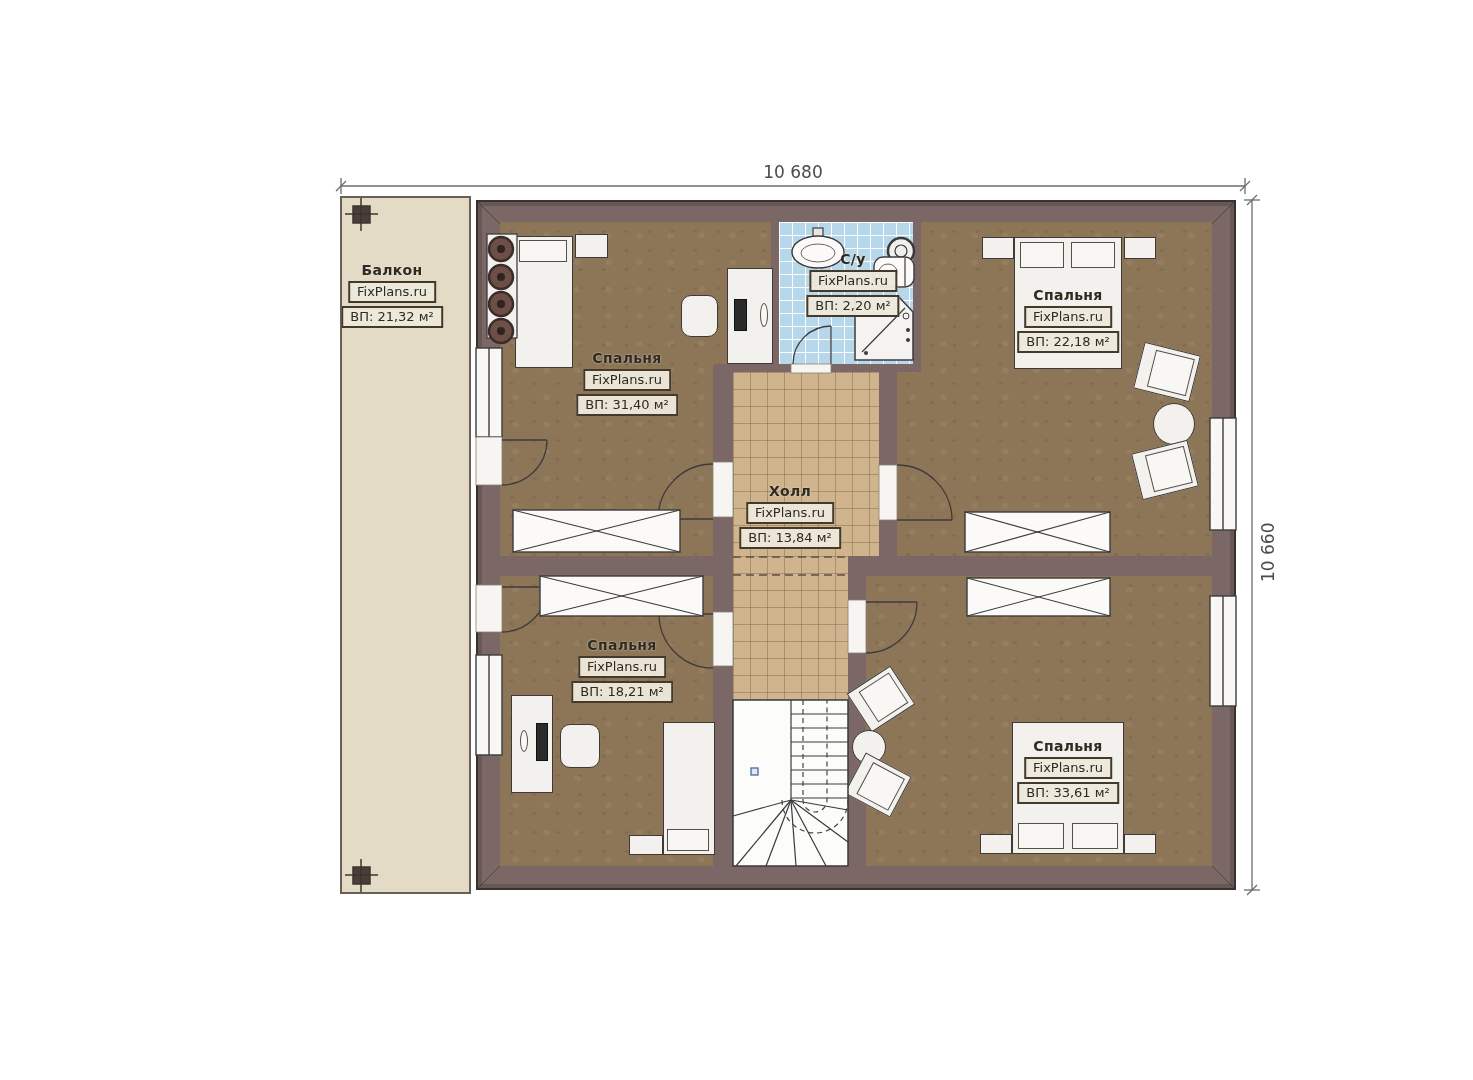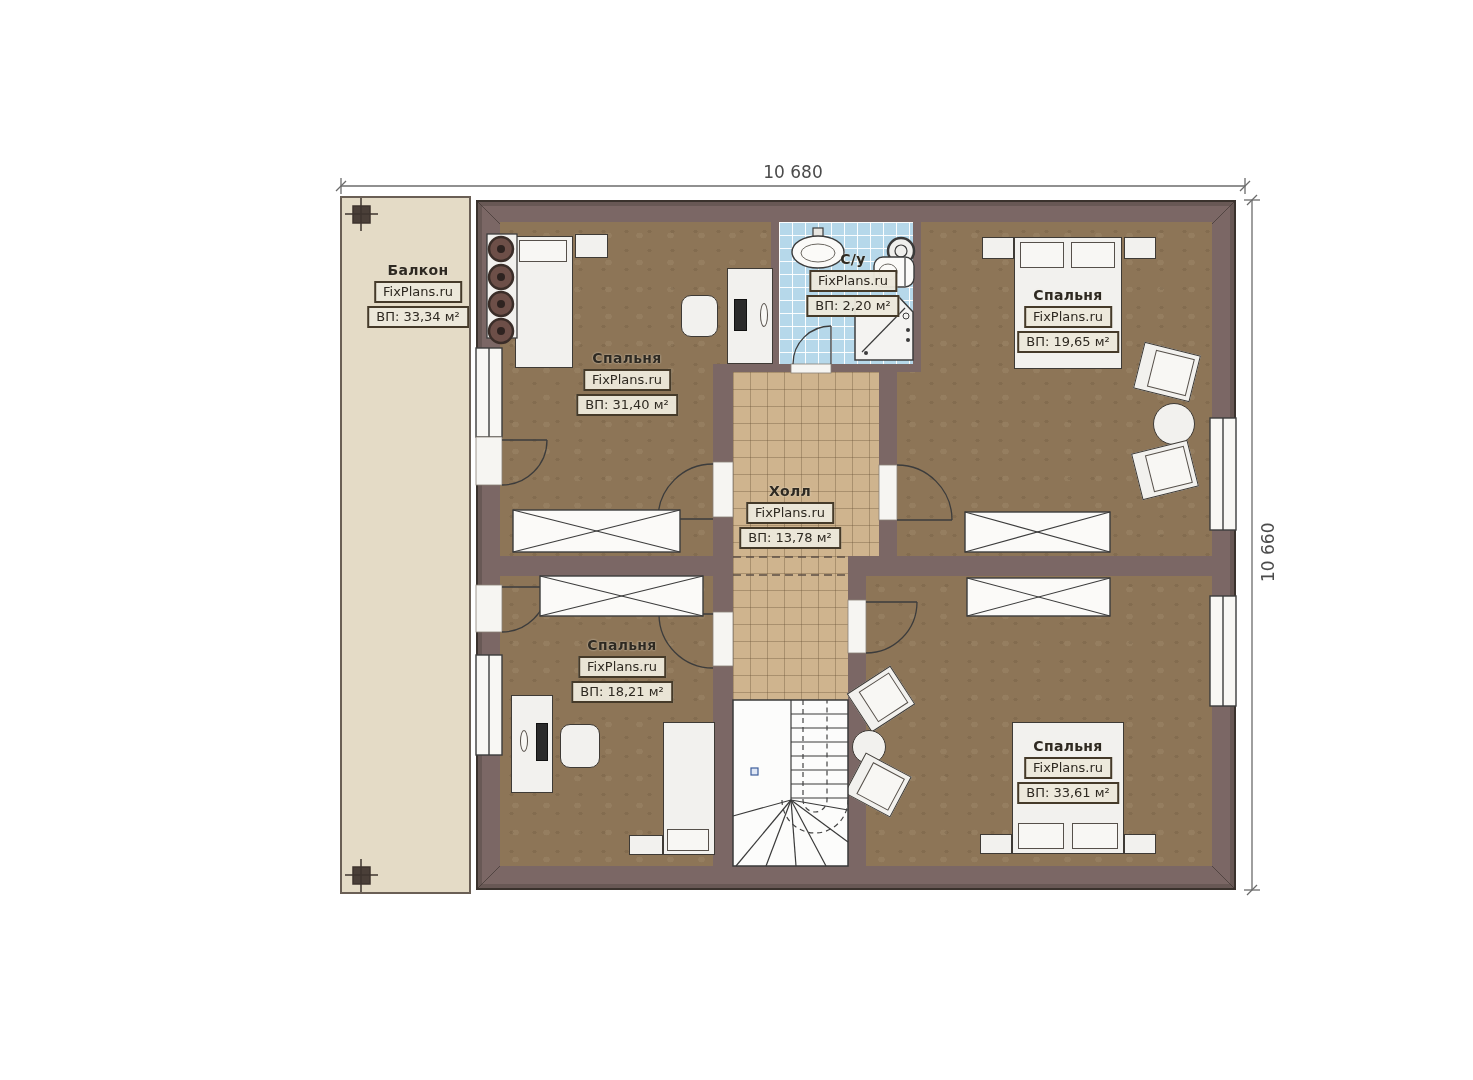--- a/index.html
+++ b/index.html
@@ -265,44 +265,44 @@
         <line x1="791" y1="800" x2="848" y2="810"></line>
       </g>
       <g fill="none" stroke="#444444" stroke-width="1.2" stroke-dasharray="5 4">
         <path d="M803 700 L803 800 A12 12 0 0 0 827 800 L827 700"></path>
         <path d="M782 800 A33 33 0 0 0 848 800"></path>
       </g>
       <rect x="751" y="768" width="7" height="7" fill="#dfe7f5" stroke="#3d5e9b" stroke-width="1.2"></rect>
     </g>
   </svg>
 
-  <div class="room-label" style="left:418px;top:262px;">
+  <div class="room-label" style="left:392px;top:262px;">
     <div class="room-name">Балкон</div>
     <div class="lbox">FixPlans.ru</div>
-    <div class="lbox">ВП: 33,34 м²</div>
+    <div class="lbox">ВП: 21,32 м²</div>
   </div>
   <div class="room-label" style="left:627px;top:350px;">
     <div class="room-name">Спальня</div>
     <div class="lbox">FixPlans.ru</div>
     <div class="lbox">ВП: 31,40 м²</div>
   </div>
   <div class="room-label" style="left:853px;top:251px;">
     <div class="room-name">С/у</div>
     <div class="lbox">FixPlans.ru</div>
     <div class="lbox">ВП: 2,20 м²</div>
   </div>
   <div class="room-label" style="left:1068px;top:287px;">
     <div class="room-name">Спальня</div>
     <div class="lbox">FixPlans.ru</div>
-    <div class="lbox">ВП: 19,65 м²</div>
+    <div class="lbox">ВП: 22,18 м²</div>
   </div>
   <div class="room-label" style="left:790px;top:483px;">
     <div class="room-name">Холл</div>
     <div class="lbox">FixPlans.ru</div>
-    <div class="lbox">ВП: 13,78 м²</div>
+    <div class="lbox">ВП: 13,84 м²</div>
   </div>
   <div class="room-label" style="left:622px;top:637px;">
     <div class="room-name">Спальня</div>
     <div class="lbox">FixPlans.ru</div>
     <div class="lbox">ВП: 18,21 м²</div>
   </div>
   <div class="room-label" style="left:1068px;top:738px;">
     <div class="room-name">Спальня</div>
     <div class="lbox">FixPlans.ru</div>
     <div class="lbox">ВП: 33,61 м²</div>

